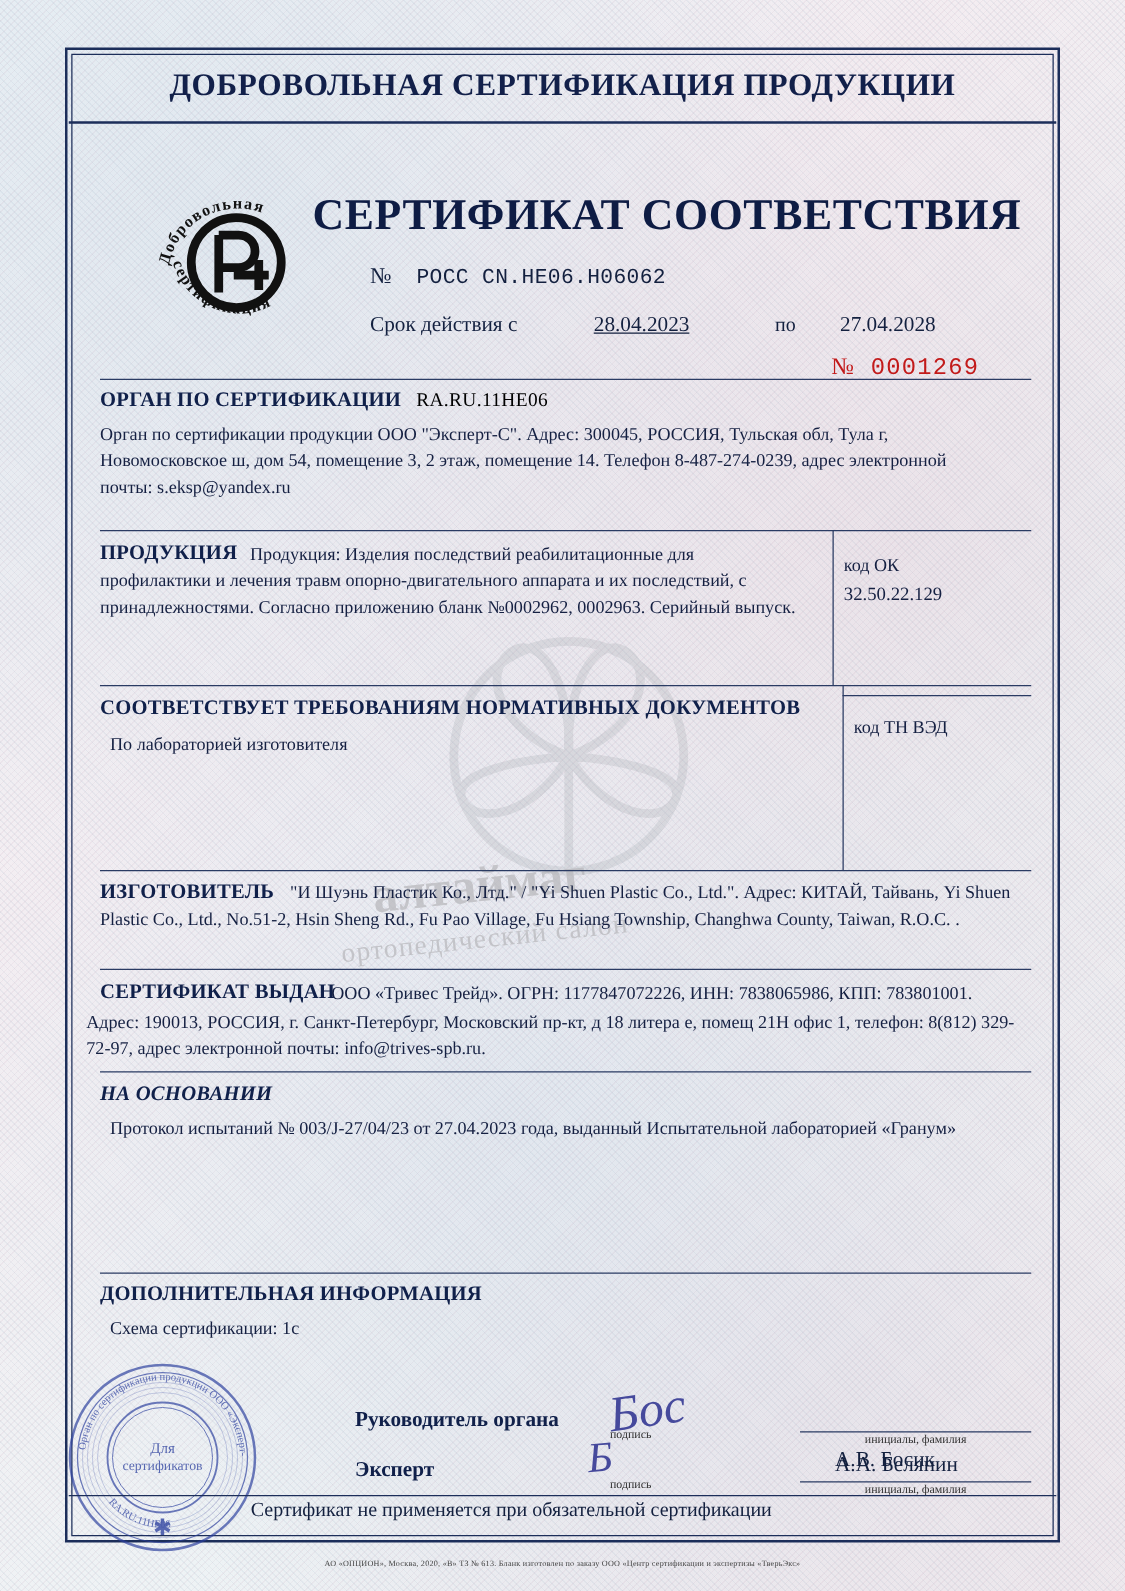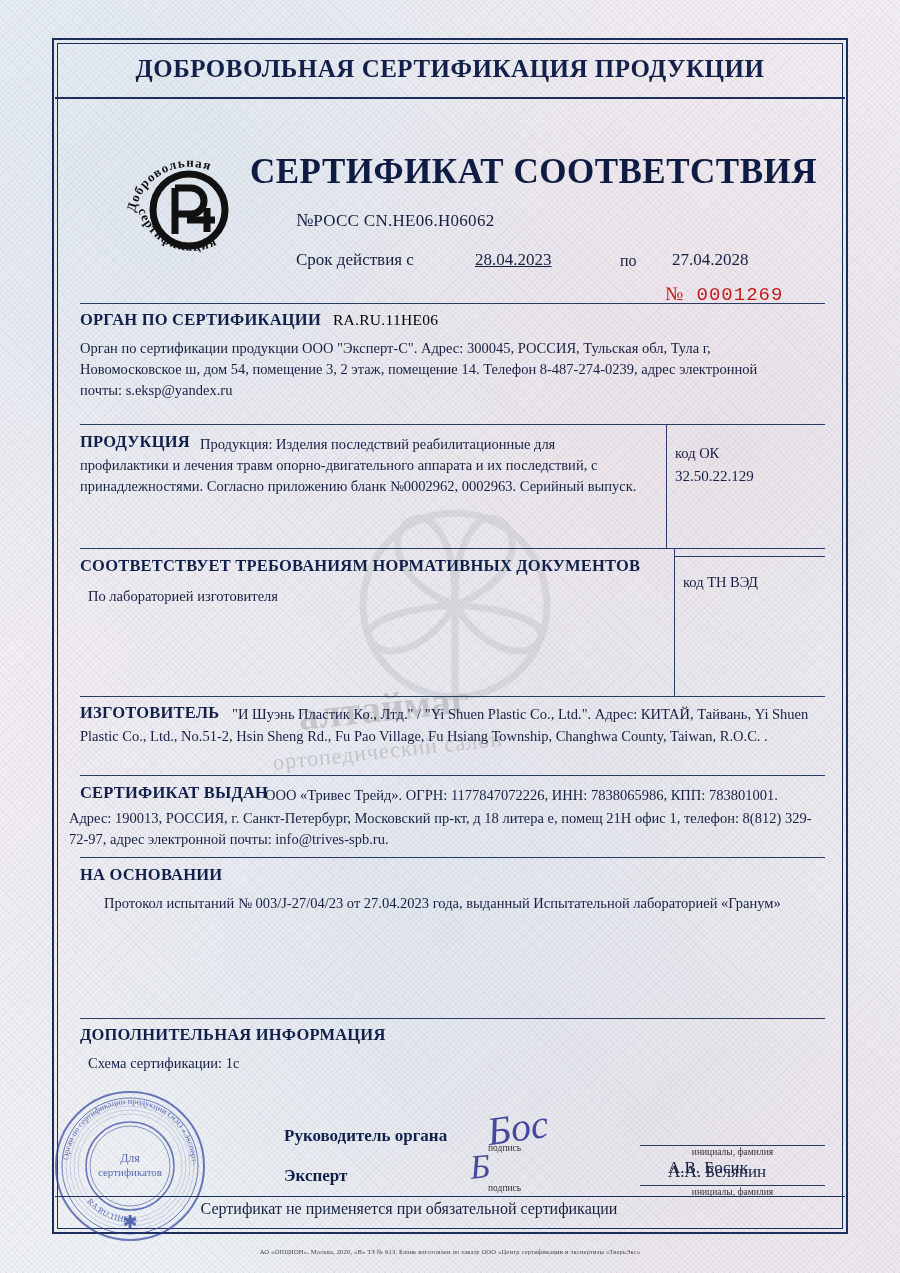--- a/index.html
+++ b/index.html
@@ -131,21 +131,21 @@
   }
 
   .row-no {
     position: absolute;
     left: 296px;
     top: 210px;
     font-size: 17px;
     color: #13203f;
   }
   .row-no .lbl { font-size: 18px; }
-  .row-no .val { margin-left: 0; letter-spacing: 0.3px; }
+  .row-no .val { margin-left: 20px; letter-spacing: 0.3px; font-family: Liberation Mono, monospace; }
 
   .row-valid {
     position: absolute;
     left: 296px;
     top: 250px;
     font-size: 17px;
     color: #13203f;
   }
   .val-from { position: absolute; left: 475px; top: 250px; font-size: 17px; color:#13203f;text-decoration:underline; }
   .lbl-to   { position: absolute; left: 620px; top: 252px; font-size: 16px; color:#13203f; }
@@ -200,22 +200,22 @@
   .code-tnved-box { position: absolute; left: 683px; top: 574px; width: 150px; }
 
   .blk-maker-label { position: absolute; left: 80px; top: 703px; }
   .blk-maker-text { position: absolute; left: 232px; top: 704px; width: 600px; }
   .blk-maker-text2 { position: absolute; left: 80px; top: 726px; width: 760px; }
 
   .blk-issued-label { position: absolute; left: 80px; top: 783px; }
   .blk-issued-text { position: absolute; left: 265px; top: 785px; width: 570px; }
   .blk-issued-text2 { position: absolute; left: 69px; top: 808px; width: 760px; }
 
-  .blk-basis-label { position: absolute; left: 80px; top: 865px; }
-  .blk-basis-text { position: absolute; left: 88px; top: 893px; width: 740px; margin-left: 16px; }
+  .blk-basis-label { position: absolute; left: 80px; top: 865px; font-style: italic; }
+  .blk-basis-text { position: absolute; left: 88px; top: 893px; width: 740px; }
 
   .blk-addinfo-label { position: absolute; left: 80px; top: 1025px; }
   .blk-addinfo-text { position: absolute; left: 88px; top: 1053px; }
 
   .sig-head-label { font-size: 17px; font-weight: bold; color: #10204a; margin-left: 44px; }
   .sig-row1 { position: absolute; left: 240px; top: 1126px; }
   .sig-row2 { position: absolute; left: 240px; top: 1166px; }
   .sig-cap1 { position: absolute; left: 488px; top: 1143px; font-size: 9.5px; color: #333; }
   .sig-cap2 { position: absolute; left: 488px; top: 1183px; font-size: 9.5px; color: #333; }
   .sig-name1 { position: absolute; left: 668px; top: 1122px; font-size: 17px; color: #13203f; margin-top: 36px; }

